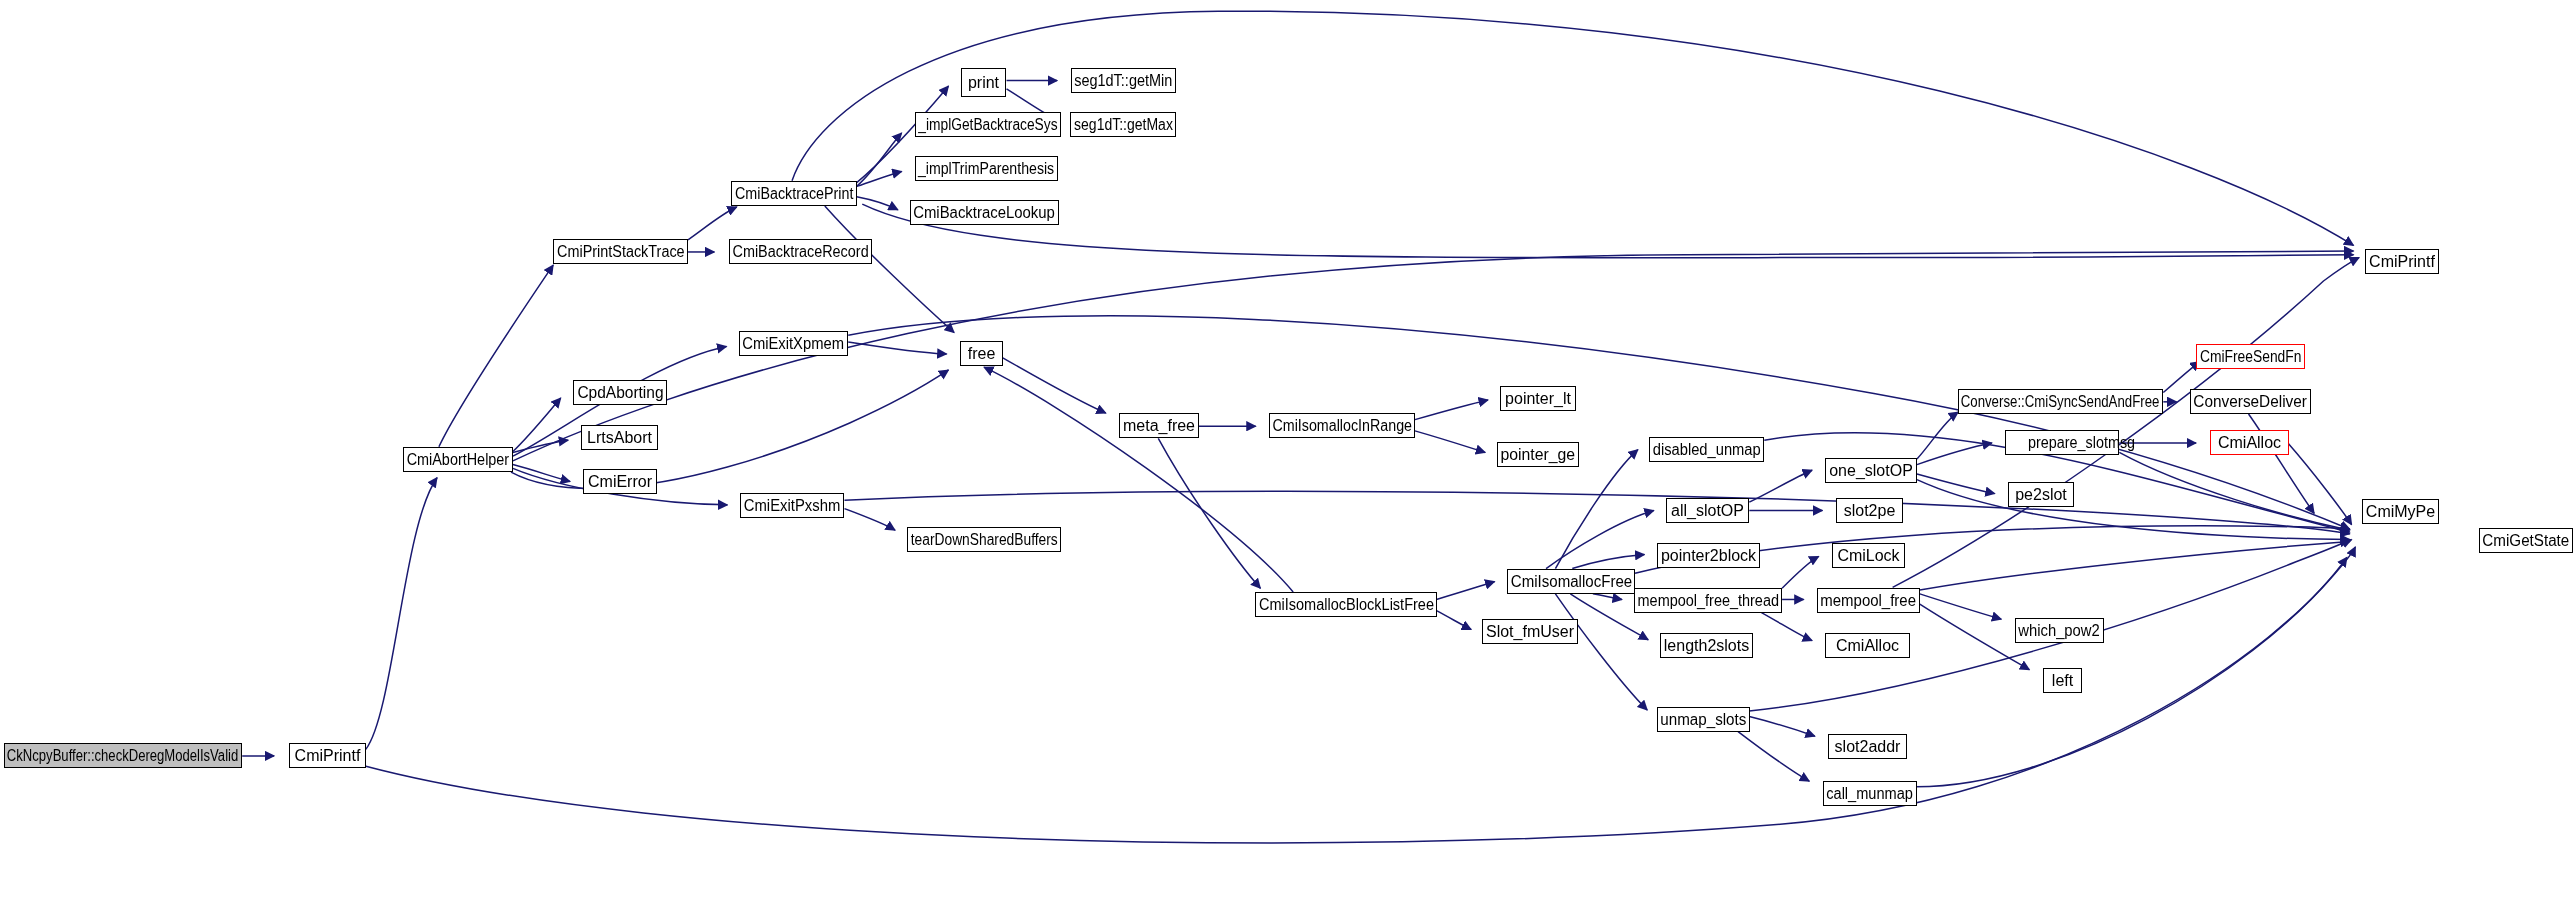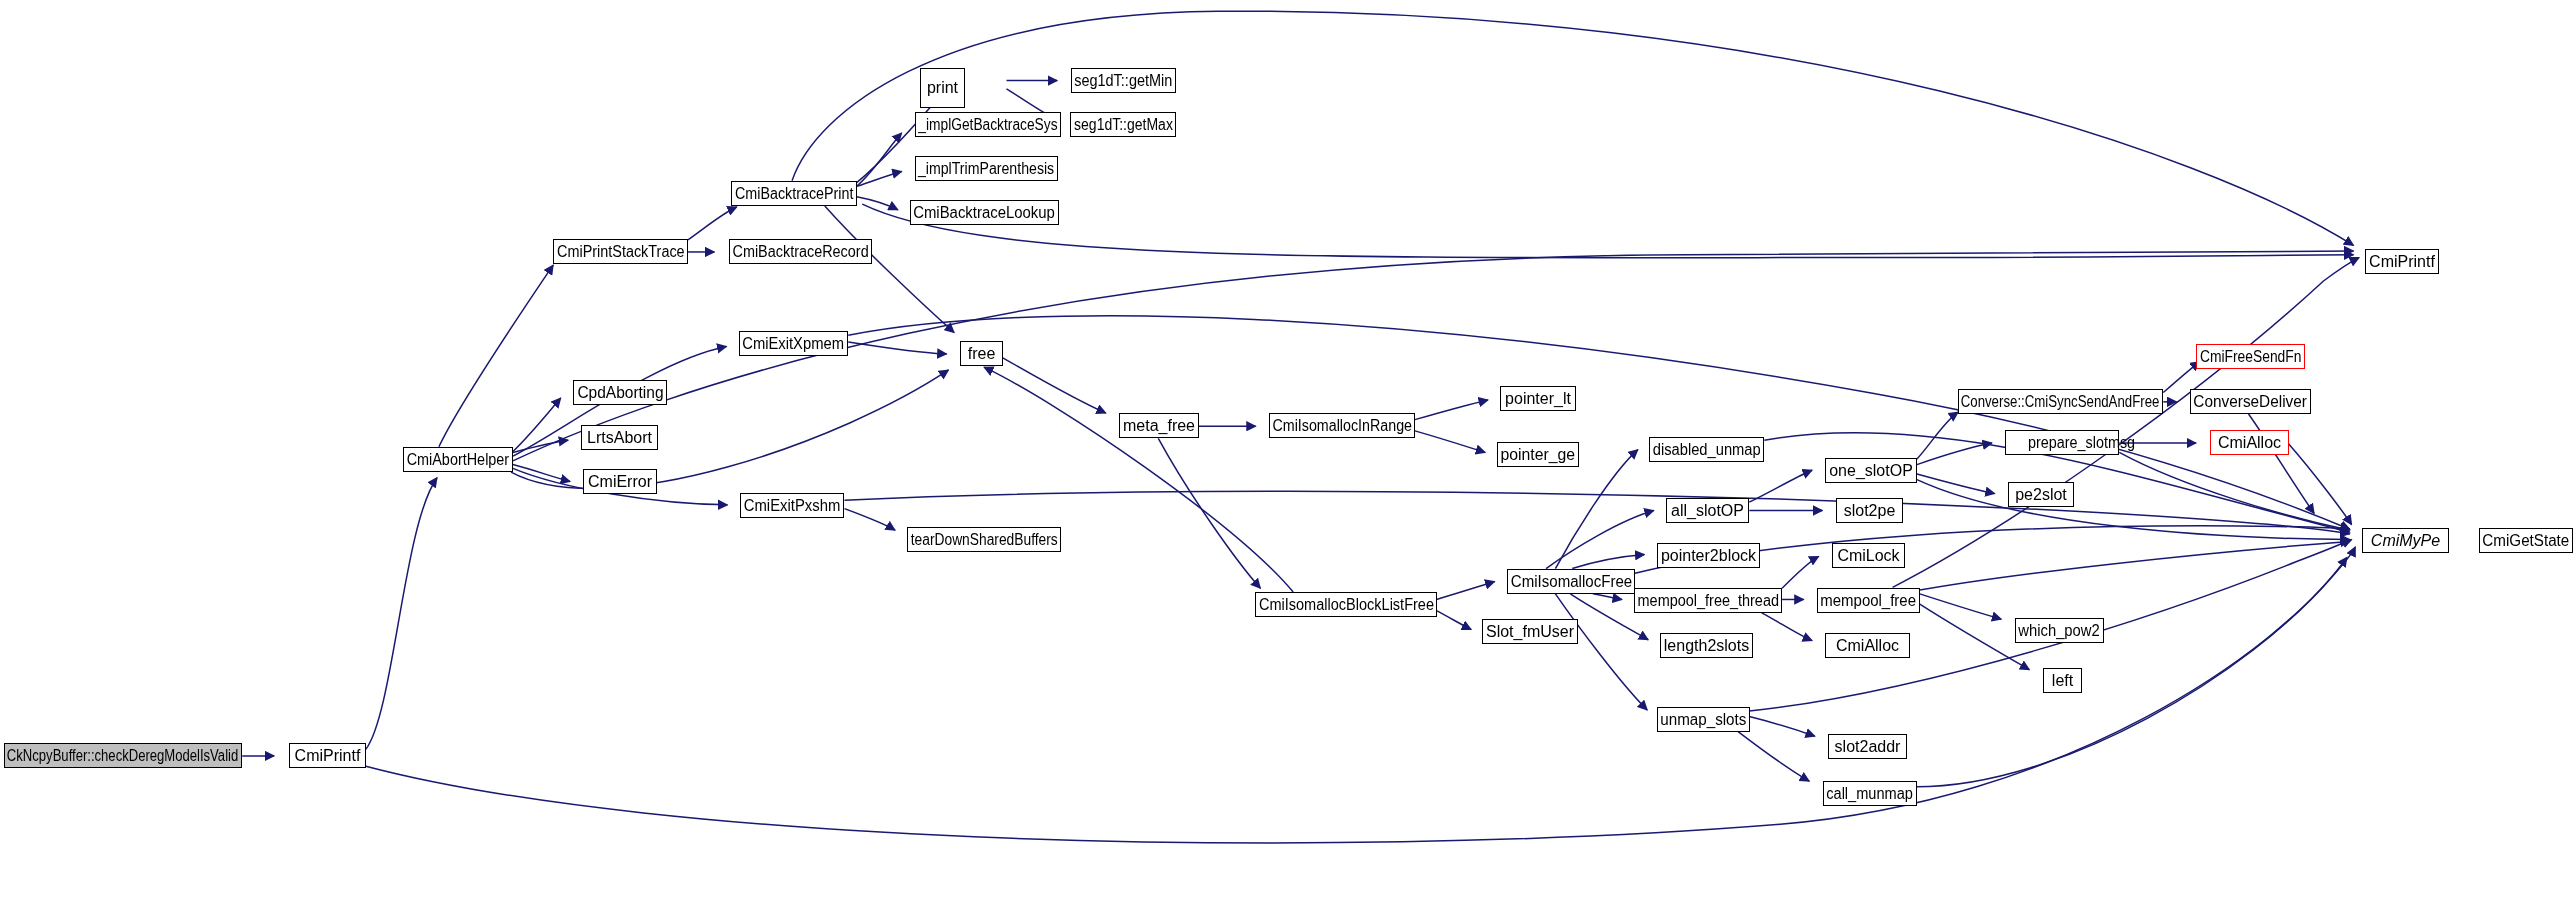--- a/index.html
+++ b/index.html
@@ -127,21 +127,21 @@
       </div>
       <div class="node" style="left: 553px; top: 239px; width: 135px; height: 25px;">
         <span style="display: inline-block; transform: scale(0.900662, 1); transform-origin: center center;">CmiPrintStackTrace</span>
       </div>
       <div class="node" style="left: 729px; top: 239px; width: 143px; height: 25px;">
         <span style="display: inline-block; transform: scale(0.900621, 1); transform-origin: center center;">CmiBacktraceRecord</span>
       </div>
       <div class="node" style="left: 731px; top: 181px; width: 126px; height: 25px;">
         <span style="display: inline-block; transform: scale(0.893617, 1); transform-origin: center center;">CmiBacktracePrint</span>
       </div>
-      <div class="node" style="left: 920px; top: 68px; width: 45px; height: 40px;">
+      <div class="node" style="left: 961px; top: 68px; width: 45px; height: 29px;">
         <span>print</span>
       </div>
       <div class="node" style="left: 1071px; top: 68px; width: 105px; height: 25px;">
         <span style="display: inline-block; transform: scale(0.904348, 1); transform-origin: center center;">seg1dT::getMin</span>
       </div>
       <div class="node" style="left: 1070px; top: 112px; width: 106px; height: 25px;">
         <span style="display: inline-block; transform: scale(0.875, 1); transform-origin: center center;">seg1dT::getMax</span>
       </div>
       <div class="node" style="left: 915px; top: 112px; width: 146px; height: 25px;">
         <span style="display: inline-block; transform: scale(0.860465, 1); transform-origin: center center;">_implGetBacktraceSys</span>
@@ -253,21 +253,21 @@
       </div>
       <div class="node" style="left: 2190px; top: 389px; width: 121px; height: 25px;">
         <span style="display: inline-block; transform: scale(0.960317, 1); transform-origin: center center;">ConverseDeliver</span>
       </div>
       <div class="node redborder" style="left: 2210px; top: 430px; width: 79px; height: 25px; border-color: rgb(255, 0, 0);">
         <span>CmiAlloc</span>
       </div>
       <div class="node" style="left: 2365px; top: 249px; width: 74px; height: 25px;">
         <span>CmiPrintf</span>
       </div>
-      <div class="node" style="left: 2362px; top: 528px; width: 87px; height: 25px; font-style: italic;">
+      <div class="node" style="left: 2362px; top: 499px; width: 77px; height: 25px;">
         <span>CmiMyPe</span>
       </div>
       <div class="node" style="left: 2479px; top: 528px; width: 94px; height: 25px;">
         <span style="display: inline-block; transform: scale(0.948454, 1); transform-origin: center center;">CmiGetState</span>
       </div>
     </div>
 </div>
 
 
 </body></html>

